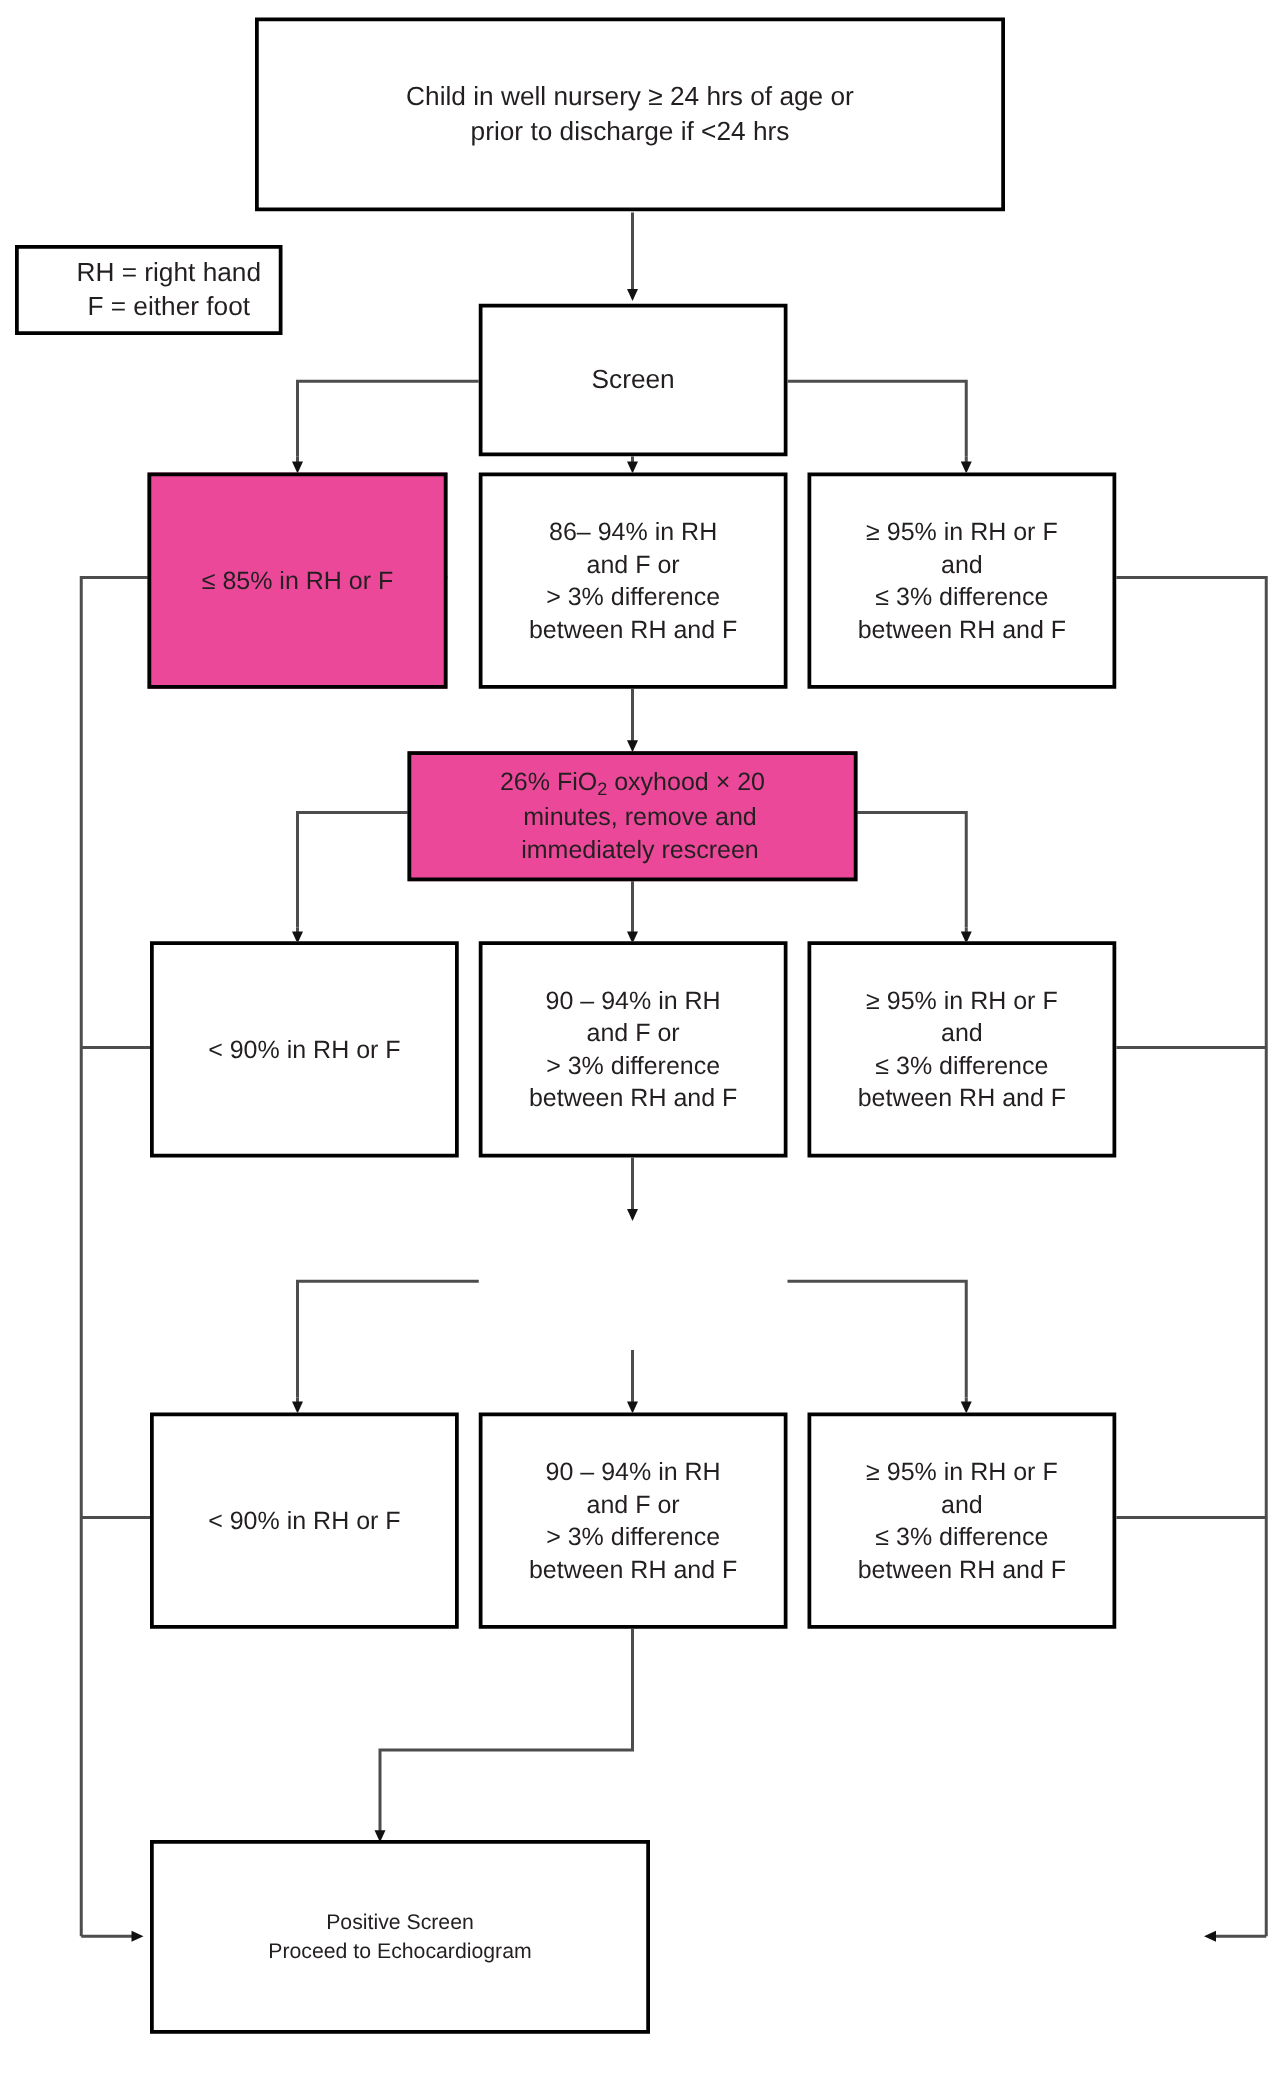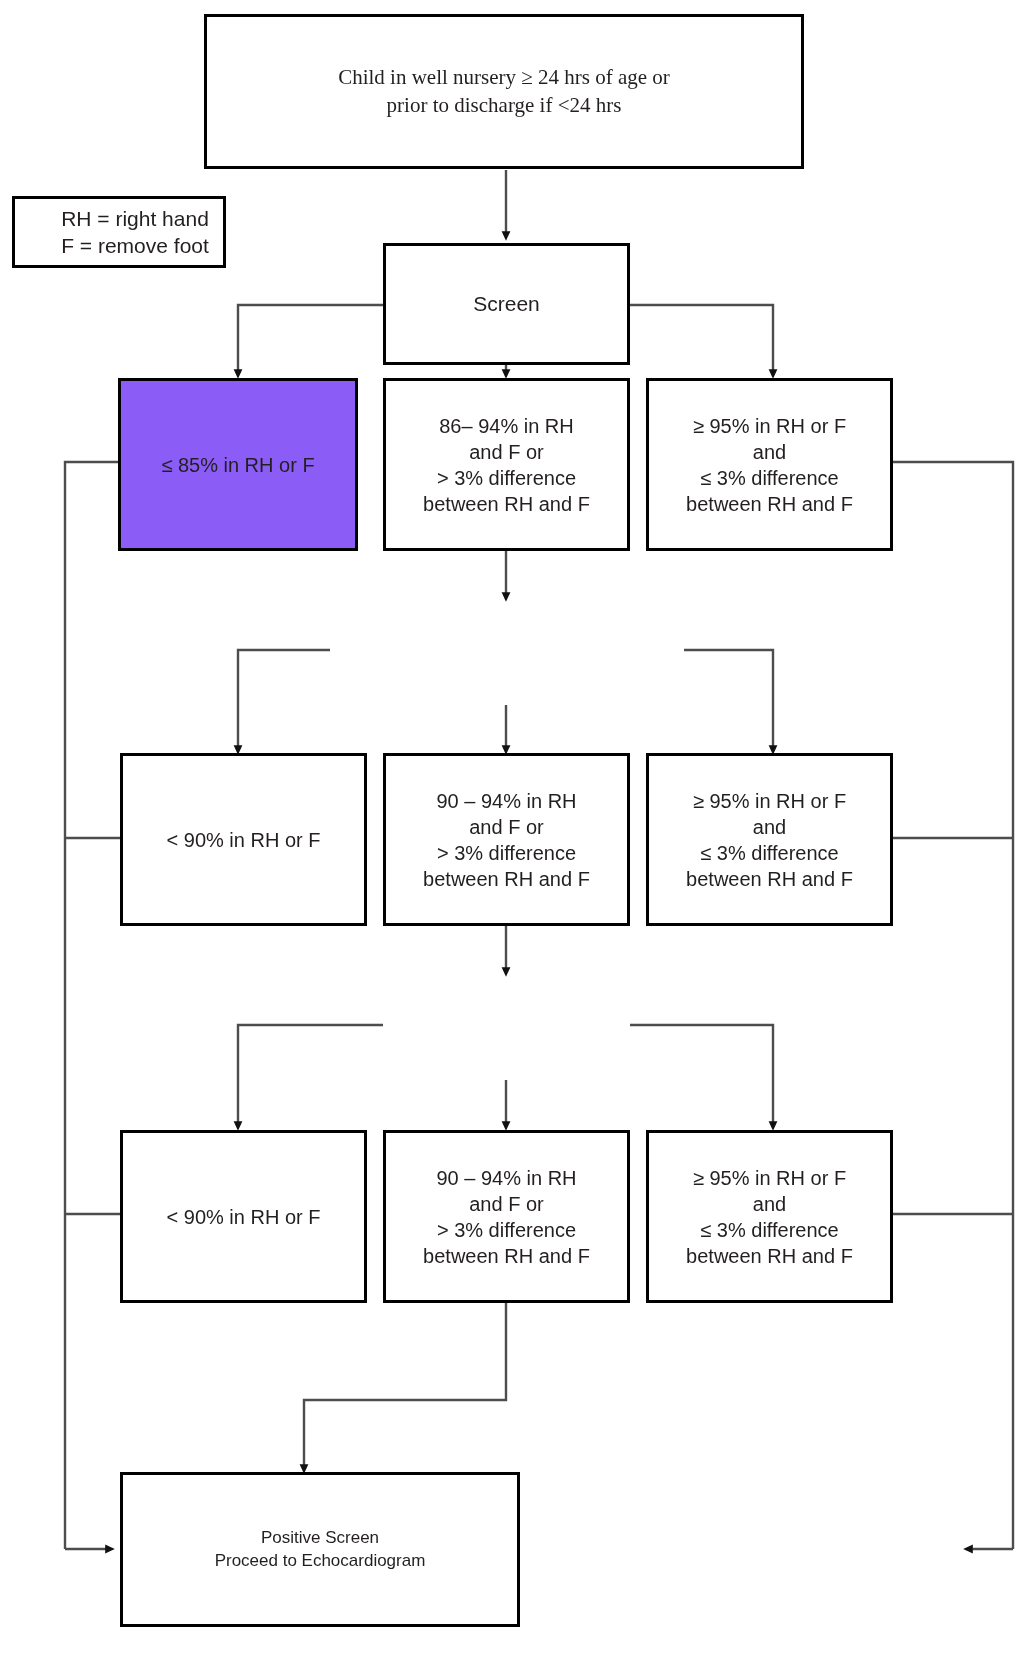--- a/index.html
+++ b/index.html
@@ -2,21 +2,21 @@
 <html><head>
 <meta charset="utf-8">
 <style>
   html,body{margin:0;padding:0;background:#ffffff;}
   body{font-family:"Liberation Sans", sans-serif;color:#231f20;}
   #canvas{position:relative;width:1024px;height:1677px;background:#ffffff;overflow:hidden;}
   .node{position:absolute;box-sizing:border-box;border:3px solid #000;background:#ffffff;
         display:flex;align-items:center;justify-content:center;text-align:center;
         line-height:1.30;z-index:3;}
   .node .txt{display:block;width:100%;padding:0 6px;white-space:pre-line;}
-  .gray{background:#8b5cf6;}
+  .gray{background:#ec4899;}
   svg.wires{position:absolute;left:0;top:0;width:1024px;height:1677px;z-index:1;}
   .ln{stroke:#4d4d4d;stroke-width:2.4;fill:none;}
   sub{font-size:0.72em;vertical-align:-0.28em;}
 </style>
 </head>
 <body>
 
 <div id="canvas">
 
   <svg class="wires" viewBox="0 0 1024 1677">
@@ -57,27 +57,27 @@
     <path class="ln" d="M120,838 L65,838"></path>
     <path class="ln" d="M120,1214 L65,1214"></path>
     <path class="ln" d="M65,1549 L110,1549" marker-end="url(#ah)"></path>
 
     <path class="ln" d="M893,462 L1013,462 L1013,1549"></path>
     <path class="ln" d="M893,838 L1013,838"></path>
     <path class="ln" d="M893,1214 L1013,1214"></path>
     <path class="ln" d="M1013,1549 L968,1549" marker-end="url(#ah)"></path>
   </svg>
 
-  <div class="node" style="left:204px;top:14px;width:600px;height:155px;font-size:21px;font-family:Liberation Serif, serif;">
+  <div class="node" style="left:204px;top:14px;width:600px;height:155px;font-size:21px;">
     <span class="txt">Child in well nursery ≥ 24 hrs of age or
 prior to discharge if &lt;24 hrs</span>
   </div>
 
   <div class="node" style="left:12px;top:196px;width:214px;height:72px;font-size:21px;padding-left:32px;">
-    <span class="txt"><span>RH = right hand</span><br><span>F = remove foot</span></span>
+    <span class="txt"><span>RH = right hand</span><br><span>F = either foot</span></span>
   </div>
 
   <div class="node" style="left:383px;top:243px;width:247px;height:122px;font-size:21px;justify-content:center;">
     <span class="txt">Screen</span>
   </div>
 
   <div class="node gray" style="left:118px;top:378px;width:240px;height:173px;font-size:20px;">
     <span class="txt">≤ 85% in RH or F</span>
   </div>
   <div class="node" style="left:383px;top:378px;width:247px;height:173px;font-size:20px;text-align:center;">
@@ -86,20 +86,24 @@
 &gt; 3% difference
 between RH and F</span>
   </div>
   <div class="node" style="left:646px;top:378px;width:247px;height:173px;font-size:20px;">
     <span class="txt">≥ 95% in RH or F
 and
 ≤ 3% difference
 between RH and F</span>
   </div>
 
+  <div class="node gray" style="left:326px;top:601px;width:360px;height:104px;font-size:20px;">
+    <span class="txt"><span>26% FiO</span><sub>2</sub><span> oxyhood × 20</span><br><span class="txt">minutes, remove and
+immediately rescreen</span></span>
+  </div>
 
   <div class="node" style="left:120px;top:753px;width:247px;height:173px;font-size:20px;">
     <span class="txt">&lt; 90% in RH or F</span>
   </div>
   <div class="node" style="left:383px;top:753px;width:247px;height:173px;font-size:20px;">
     <span class="txt">90 – 94% in RH
 and F or
 &gt; 3% difference
 between RH and F</span>
   </div>

